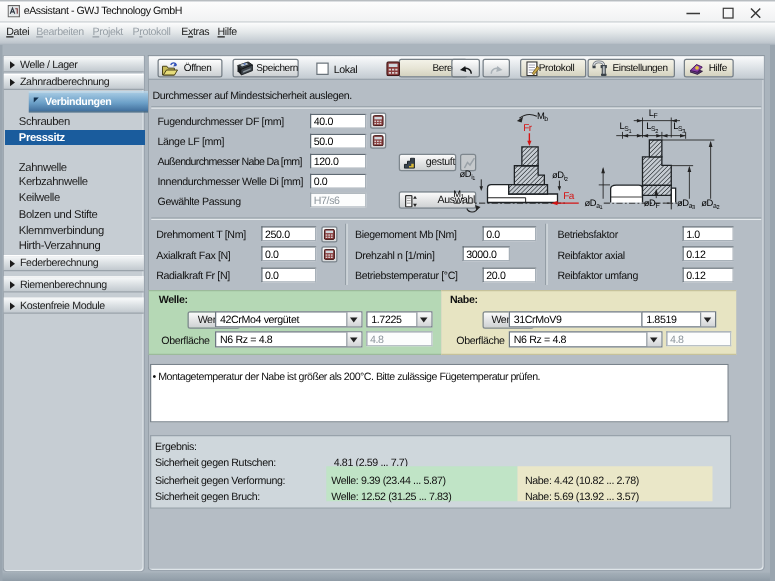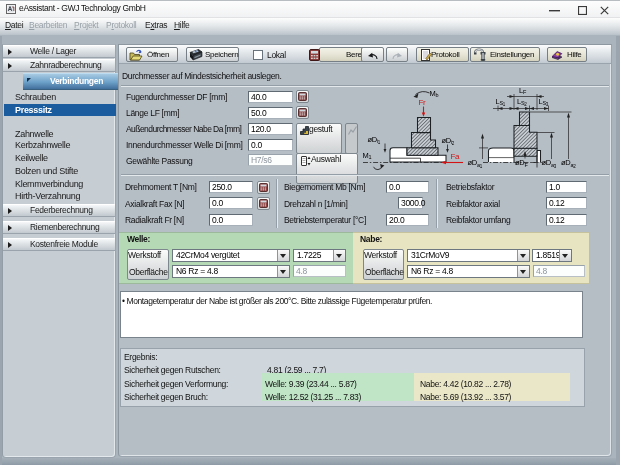--- a/index.html
+++ b/index.html
@@ -12,39 +12,39 @@
 #titlebar { left:0; top:0; width:620px; height:18px; background:linear-gradient(#fdfdfd,#f1f2f3); border-top:1px solid #b8bdc1; border-bottom:1px solid #e0e2e4; }
 
 
 #menubar { left:0; top:18px; width:620px; height:17px; background:linear-gradient(#fdfdfd,#e4e8ea 45%,#c7ced4 85%,#bac2c9); }
 .mi { position:absolute; top:2px; color:#1a1a1a; }
 .mi.dis { color:#98a0a7; }
 .mi u { text-decoration:underline; }
 
 
 #sidebar { left:2px; top:44px; width:114px; height:414px; background:#c6cdd3; border:1px solid; border-color:#a5aeb6 #9aa4ae #9aa4ae #939da6; border-radius:0 0 4px 4px; box-shadow:inset -1px -1px 0 #e2e8ec; }
-.shead { position:absolute; left:0; width:112px; height:13px; background:linear-gradient(#f6f8f9,#dde2e5 45%,#c2c9cf); border-top:1px solid #ffffff; border-bottom:1px solid #9aa3ab; color:#1b1b1b; line-height:11px; padding-left:27px; }
+.shead { position:absolute; left:0; width:112px; height:13px; background:linear-gradient(#f6f8f9,#dde2e5 45%,#c2c9cf); border-top:1px solid #ffffff; border-bottom:1px solid #9aa3ab; color:#1b1b1b; line-height:11px; padding-left:13px; }
 .shead .tri { position:absolute; left:5px; top:3px; width:0; height:0; border-left:4px solid #1b1b1b; border-top:3px solid transparent; border-bottom:3px solid transparent; }
 .shead.blue { background:linear-gradient(#a6cae3,#6ca0c8 55%,#416f9c); color:#fff; font-weight:bold; border-top:1px solid #bddcf0; border-bottom:1px solid #39607f;margin-left:20px; }
 .shead.blue .tri { border-left:none; border-right:none; border-top:4px solid #0f2d4a; border-right:4px solid transparent; top:4px; left:4px; }
 .sitem { position:absolute; left:1px; width:112px; height:11px; color:#1b1b1b; line-height:11px; padding-left:11px; font-size:9px; letter-spacing:-0.3px; }
 .sitem.sel { background:#1a5c9d; color:#fff; font-weight:bold; height:12px; line-height:12px; }
 
 
 #content { left:118px; top:44px; width:494px; height:413px; border:1px solid; border-color:#8d97a0 #9aa4ae #9aa4ae #8d97a0; border-radius:0 0 4px 4px; box-shadow:inset -1px -1px 0 #dfe5e9; background:#b5bdc5; }
 #toolbar { position:absolute; left:0; top:0; width:492px; height:19px; background:linear-gradient(#fafbfc,#dee3e7 50%,#c2cad1); border-bottom:1px solid #9aa4ad; }
 .tbtn { position:absolute; top:2px; height:15px; font-size:8px; letter-spacing:-0.3px; background:linear-gradient(#fefefe,#e5e7e8 50%,#cbcfd2); border:1px solid #767f86; border-radius:2px; color:#0a0a0a; line-height:13px; }
 .tbtn.olive { background:linear-gradient(#f3f2e8,#e7e5d6 50%,#d4d2bf); }
 
 
 .lab { position:absolute; white-space:nowrap; }
 .inp { position:absolute; height:12px; background:#fff; border:1px solid; border-color:#5f6a73 #a7b0b8 #a7b0b8 #5f6a73; color:#000; line-height:10px; padding-left:2px; white-space:nowrap; }
 .inp.dis { background:#fcfdfd; color:#8d969d; border-color:#98a2aa #b8c0c6 #b8c0c6 #98a2aa; }
 .calcbtn { position:absolute; width:13px; height:13px; background:linear-gradient(#fbfbfb,#d7d9da); border:1px solid #7e878e; border-radius:2px; }
-.fbtn { position:absolute; height:31px; background:linear-gradient(#fbfbfb,#e4e5e6 50%,#ced1d3); border:1px solid #7e878e; border-radius:2px; text-align:left; line-height:11px; }
+.fbtn { position:absolute; height:14px; background:linear-gradient(#fbfbfb,#e4e5e6 50%,#ced1d3); border:1px solid #7e878e; border-radius:2px; text-align:right; line-height:11px;margin-left:23px; }
 .groove { position:absolute; height:2px; border-top:1px solid #949ea6; border-bottom:1px solid #e4e9ec; }
 .vgroove { position:absolute; width:2px; border-left:1px solid #949ea6; border-right:1px solid #e4e9ec; }
 .dd { position:absolute; height:13px; background:#fff; border:1px solid #6d7780; color:#000; line-height:11px; padding-left:3px; white-space:nowrap; }
 .dd .arr { position:absolute; right:0; top:0; width:12px; height:11px; background:linear-gradient(#fafafa,#d3d5d7); border-left:1px solid #8d959c; }
 .dd .arr:after { content:""; position:absolute; left:2px; top:4px; border-top:4px solid #222; border-left:3px solid transparent; border-right:3px solid transparent; }
 </style>
 </head>
 <body>
 
 <div id="titlebar" class="abs">
@@ -340,21 +340,21 @@
           <rect x="5.7" y="6.3" width="1.4" height="1.1"></rect>
         </g>
       </svg>
     </div>
   <div class="lab" style="left:6px;top:170px">Radialkraft Fr [N]</div>
   <div class="inp" style="left:90px;top:168.5px;width:44px">0.0</div>
   <div class="vgroove" style="left:157px;top:134px;height:49px"></div>
   <div class="lab" style="left:165px;top:137px">Biegemoment Mb [Nm]</div>
   <div class="inp" style="left:267px;top:135.5px;width:43px">0.0</div>
   <div class="lab" style="left:165px;top:153.5px">Drehzahl n [1/min]</div>
-  <div class="inp" style="left:279px;top:152px;width:25px">3000.0</div>
+  <div class="inp" style="left:251px;top:152px;width:38px">3000.0</div>
   <div class="lab" style="left:165px;top:170px">Betriebstemperatur [°C]</div>
   <div class="inp" style="left:267px;top:168.5px;width:43px">20.0</div>
   <div class="vgroove" style="left:317px;top:134px;height:49px"></div>
   <div class="lab" style="left:327px;top:137px">Betriebsfaktor</div>
   <div class="inp" style="left:427px;top:135.5px;width:41px">1.0</div>
   <div class="lab" style="left:327px;top:153.5px">Reibfaktor axial</div>
   <div class="inp" style="left:427px;top:152px;width:41px">0.12</div>
   <div class="lab" style="left:327px;top:170px">Reibfaktor umfang</div>
   <div class="inp" style="left:427px;top:168.5px;width:41px">0.12</div>
 
@@ -363,21 +363,21 @@
   <div class="lab" style="left:8px;top:189px;font-weight:bold">Welle:</div>
   <div class="fbtn" style="left:8px;top:204px;width:42px">Werkstoff</div>
   <div class="dd" style="left:53px;top:204px;width:118px">42CrMo4 vergütet<span class="arr"></span></div>
   <div class="dd" style="left:174px;top:204px;width:53px">1.7225<span class="arr"></span></div>
   <div class="lab" style="left:10px;top:222px">Oberfläche</div>
   <div class="dd" style="left:53px;top:220px;width:118px">N6 Rz = 4.8<span class="arr"></span></div>
   <div class="inp dis" style="left:174px;top:220px;width:53px">4.8</div>
   <div class="lab" style="left:241px;top:189px;font-weight:bold">Nabe:</div>
   <div class="fbtn" style="left:244px;top:204px;width:41px">Werkstoff</div>
   <div class="dd" style="left:288px;top:204px;width:123px">31CrMoV9<span class="arr"></span></div>
-  <div class="dd" style="left:413px;top:204px;width:40px">1.8519<span class="arr"></span></div>
+  <div class="dd" style="left:394px;top:204px;width:60px">1.8519<span class="arr"></span></div>
   <div class="lab" style="left:246px;top:222px">Oberfläche</div>
   <div class="dd" style="left:288px;top:220px;width:123px">N6 Rz = 4.8<span class="arr"></span></div>
   <div class="inp dis" style="left:414px;top:220px;width:52px">4.8</div>
 
   <div class="abs" style="left:1px;top:246px;width:463px;height:47px;background:#fff;border:1px solid #79838c"></div>
   <div class="lab" style="left:3px;top:251px;letter-spacing:-0.4px">• Montagetemperatur der Nabe ist größer als 200°C. Bitte zulässige Fügetemperatur prüfen.</div>
 
   <div class="abs" style="left:1px;top:303px;width:465px;height:59px;background:#cfd7dc;border:1px solid #98a2ab"></div>
   <div class="lab" style="left:5px;top:307px;font-weight:normal">Ergebnis:</div>
   <div class="lab" style="left:5px;top:320px">Sicherheit gegen Rutschen:</div>

